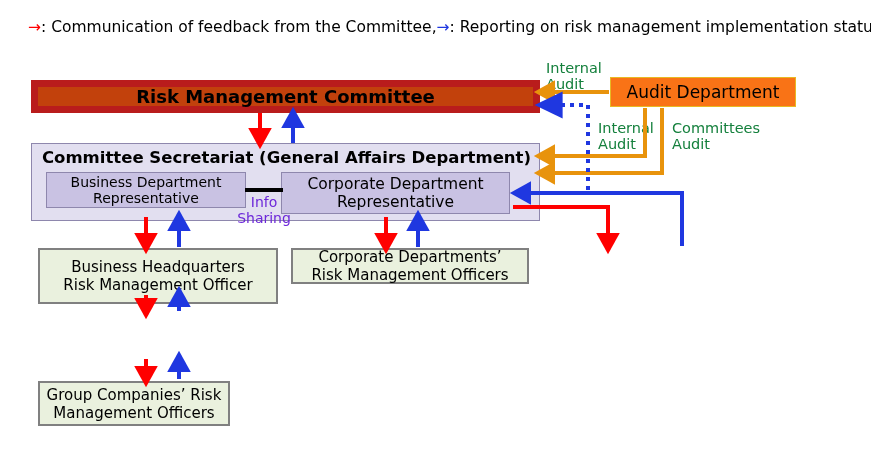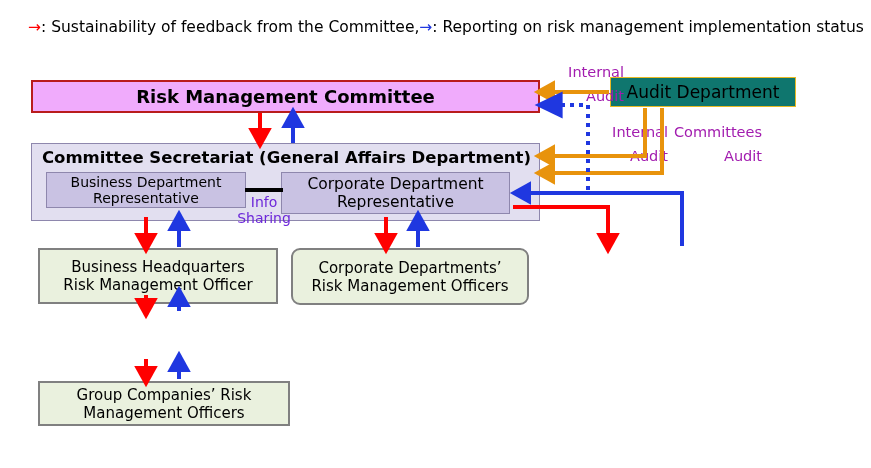--- a/index.html
+++ b/index.html
@@ -13,58 +13,58 @@
 
   .legend{
     position:absolute;left:28px;top:16px;width:830px;height:22px;
     font-size:15.5px;color:#000;white-space:nowrap;line-height:22px;
   }
   .legend .ar-red{color:#ff0000;font-weight:normal;}
   .legend .ar-blue{color:#1f37e0;font-weight:normal;}
 
   .box{position:absolute;box-sizing:border-box;display:flex;align-items:center;
        justify-content:center;text-align:center;}
-  .purple{background:#f0abfc;border:2px solid #b91c1c;}
+  .purple{background:#c2410c;border:7px solid #b91c1c;}
   .purple-light{background:#e2dff0;border:1px solid #8e87ad;}
   .purple-sub{background:#c9c2e3;border:1px solid #8e87ad;}
   .green{background:#eaf1de;border:2px solid #808080;}
-  .yellow{background:#0f766e;border:1px solid #e8b923;}
+  .yellow{background:#f97316;border:1px solid #e8b923;}
 
   .t-bold{font-weight:bold;}
-  .lbl{position:absolute;font-size:14.5px;color:#a21caf;text-align:right;
-       line-height:24px;white-space:nowrap;}
+  .lbl{position:absolute;font-size:14.5px;color:#15803d;text-align:left;
+       line-height:16px;white-space:nowrap;}
 
   #rmc{left:31px;top:80px;width:509px;height:33px;font-size:18px;}
   #secretariat{left:31px;top:143px;width:509px;height:78px;}
   #sec-title{position:absolute;left:0;top:4px;width:509px;text-align:center;
              font-size:16.5px;font-weight:bold;color:#000000;}
   #bdr{left:46px;top:172px;width:200px;height:36px;font-size:14px;}
   #cdr{left:281px;top:172px;width:229px;height:42px;font-size:15.5px;}
   #info-bar{position:absolute;left:245px;top:188px;width:38px;height:4px;background:#000;}
   #info-lbl{position:absolute;left:228px;top:194px;width:72px;text-align:center;
             font-size:14px;color:#6d28d9;line-height:16px;}
 
   #bhq{left:38px;top:248px;width:240px;height:56px;font-size:15px;}
   #bdrmo{left:38px;top:312px;width:240px;height:45px;font-size:15px;}
-  #gcrmo{left:38px;top:381px;width:252px;height:45px;font-size:15px;}
-  #cdrmo{left:291px;top:248px;width:238px;height:57px;font-size:15px;border-radius:9px;}
+  #gcrmo{left:38px;top:381px;width:192px;height:45px;font-size:15px;}
+  #cdrmo{left:291px;top:248px;width:238px;height:36px;font-size:15px;}
   #committees{left:537px;top:248px;width:289px;height:105px;font-size:15.5px;font-weight:bold;}
   #auditdept{left:610px;top:77px;width:186px;height:30px;font-size:17px;}
 
   #ia-top{left:546px;top:60px;width:78px;}
   #ia-mid{left:598px;top:120px;width:70px;}
   #info-audit{left:672px;top:120px;width:90px;}
 </style>
 </head>
 <body>
 
 <div id="canvas">
 
   <div class="legend">
-    <span class="ar-red">→</span><span>: Sustainability of feedback from the Committee,</span><span class="ar-blue">→</span><span>: Reporting on risk management implementation status</span>
+    <span class="ar-red">→</span><span>: Communication of feedback from the Committee,</span><span class="ar-blue">→</span><span>: Reporting on risk management implementation status</span>
   </div>
 
   <div class="box purple t-bold" id="rmc">Risk Management Committee</div>
 
   <div class="box purple-light" id="secretariat">
     <div id="sec-title">Committee Secretariat (General Affairs Department)</div>
   </div>
 
   <div class="box purple-sub" id="bdr">
     <span class="ml" style="white-space:pre-line;">Business Department

